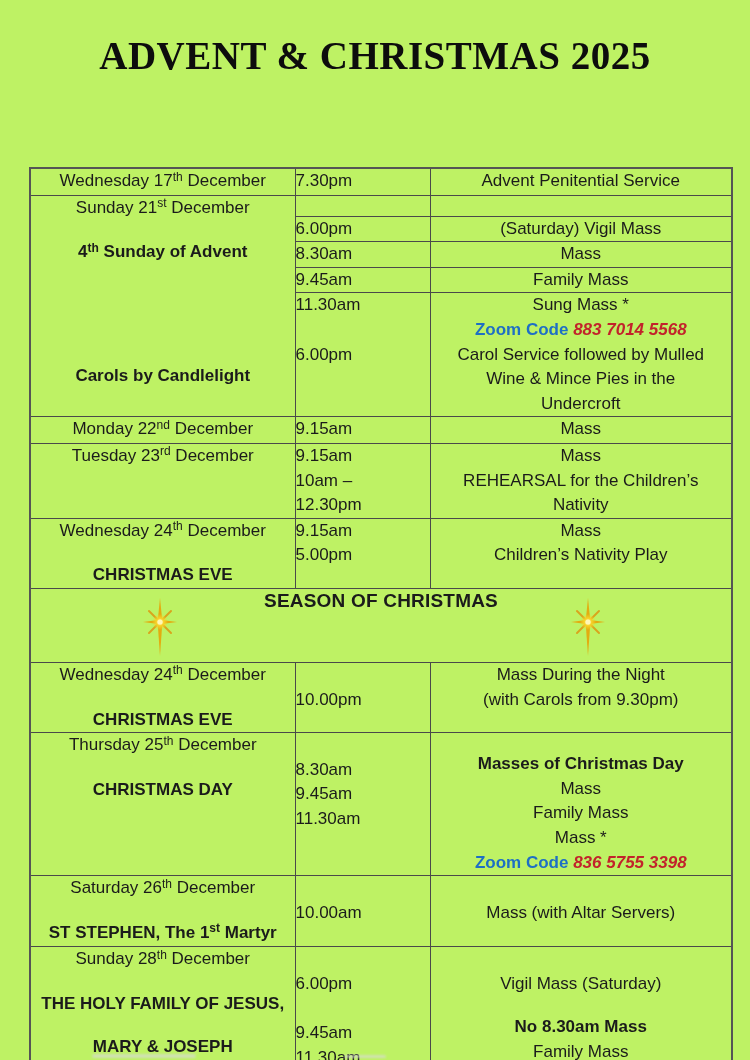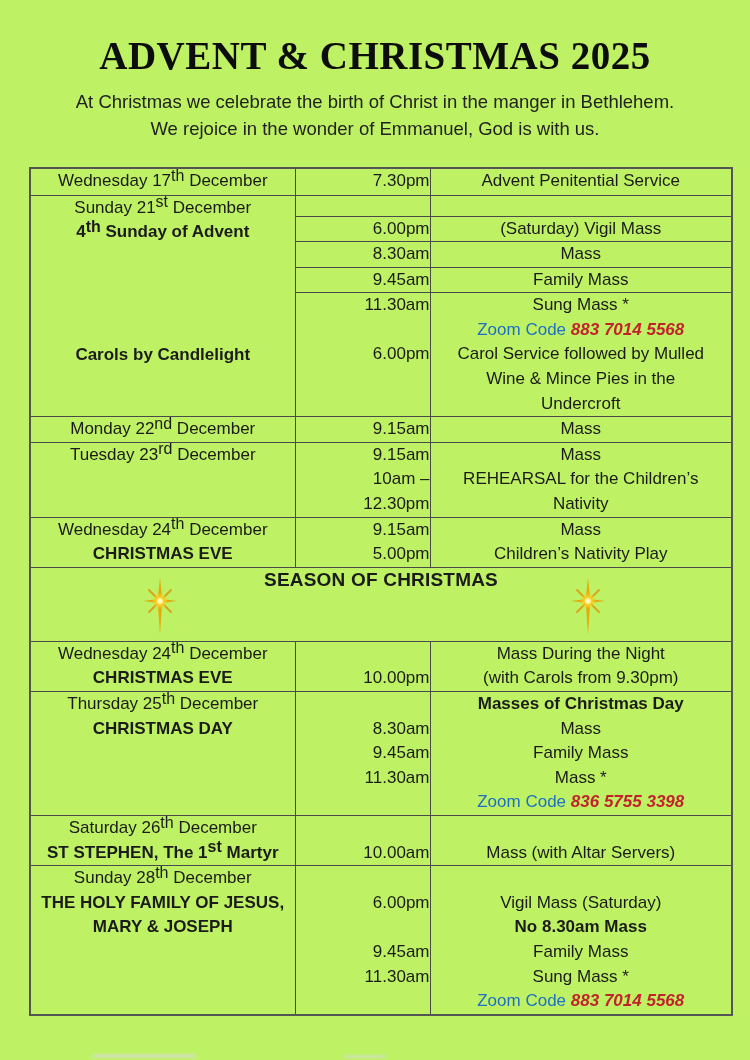--- a/index.html
+++ b/index.html
@@ -19,51 +19,47 @@
     position:absolute; left:29px; top:167px; width:702px;
     border-collapse:collapse; table-layout:fixed;
     border:2px solid #555;
   }
   table.schedule td {
     border:1.6px solid #4a4a4a;
     font-size:17px; line-height:24.6px; color:#1b1b1b;
     padding:0; vertical-align:top; overflow:hidden;
   }
   td.c1 { text-align:center; }
-  td.c2 { text-align:right; }
+  td.c2 { text-align:left; }
   td.c3 { text-align:center; padding-left:8px; padding-right:4px; }
   td.vmid { vertical-align:middle; }
   .line { min-height:24.6px; }
-  .b { font-weight:bold; }
-  .sup { font-size:16px; position:relative; top:-5.5px; }
-  .zoom-label { color:#1e6fc5; font-weight:normal; }
+  .b { font-weight:bold;margin-top:19px; }
+  .sup { font-size:12px; position:relative; top:-5.5px; }
+  .zoom-label { color:#1e6fc5; font-weight:bold; }
   .zoom-code  { color:#c2232b; font-weight:bold;font-style:italic; }
   .carols { margin-top:98px; }
 
   td.banner-cell { vertical-align:middle; position:relative; text-align:center; }
   .banner-label { font-weight:bold; font-size:19px; letter-spacing:0.2px; }
   .star { position:absolute; top:5px; }
   .star-left  { left:103px; }
   .star-right { right:117px; }
 
   .smudge { position:absolute; background:#d9d9d9; opacity:0.65; filter:blur(1px); border-radius:2px; }
   .smudge-1 { left:92px;  top:1054px; width:104px; height:4px; }
   .smudge-2 { left:344px; top:1055px; width:42px;  height:3px; }
 </style>
 </head>
 <body>
 
 <div class="page">
 
   <h1 class="title">ADVENT &amp; CHRISTMAS 2025</h1>
 
-  <div class="intro">
-    <div>At Christmas we celebrate the birth of Christ in the manger in Bethlehem.</div>
-    <div>We rejoice in the wonder of Emmanuel, God is with us.</div>
-  </div>
 
   <table class="schedule">
     <colgroup>
         <col style="width:265px">
         <col style="width:135px">
         <col style="width:302px">
       </colgroup>
 
     <tbody>
         <tr style="height:27px">

